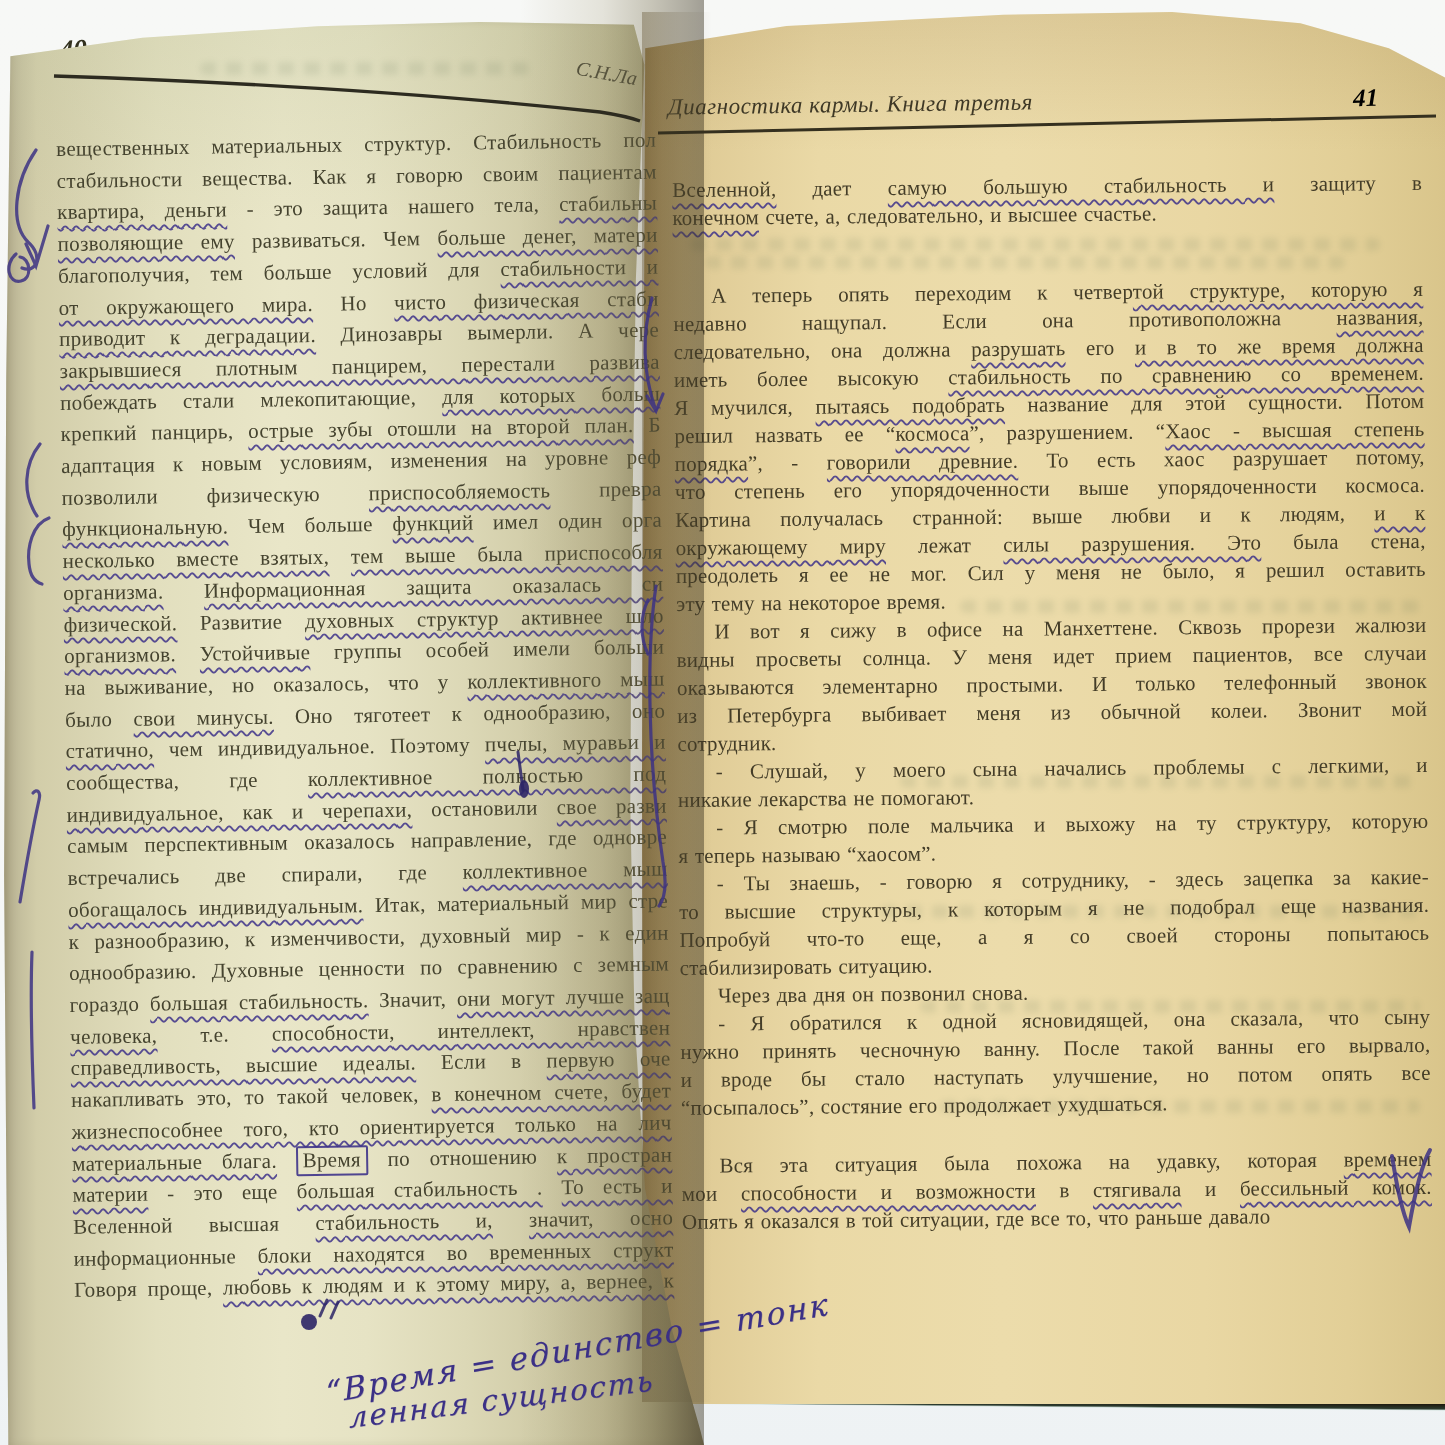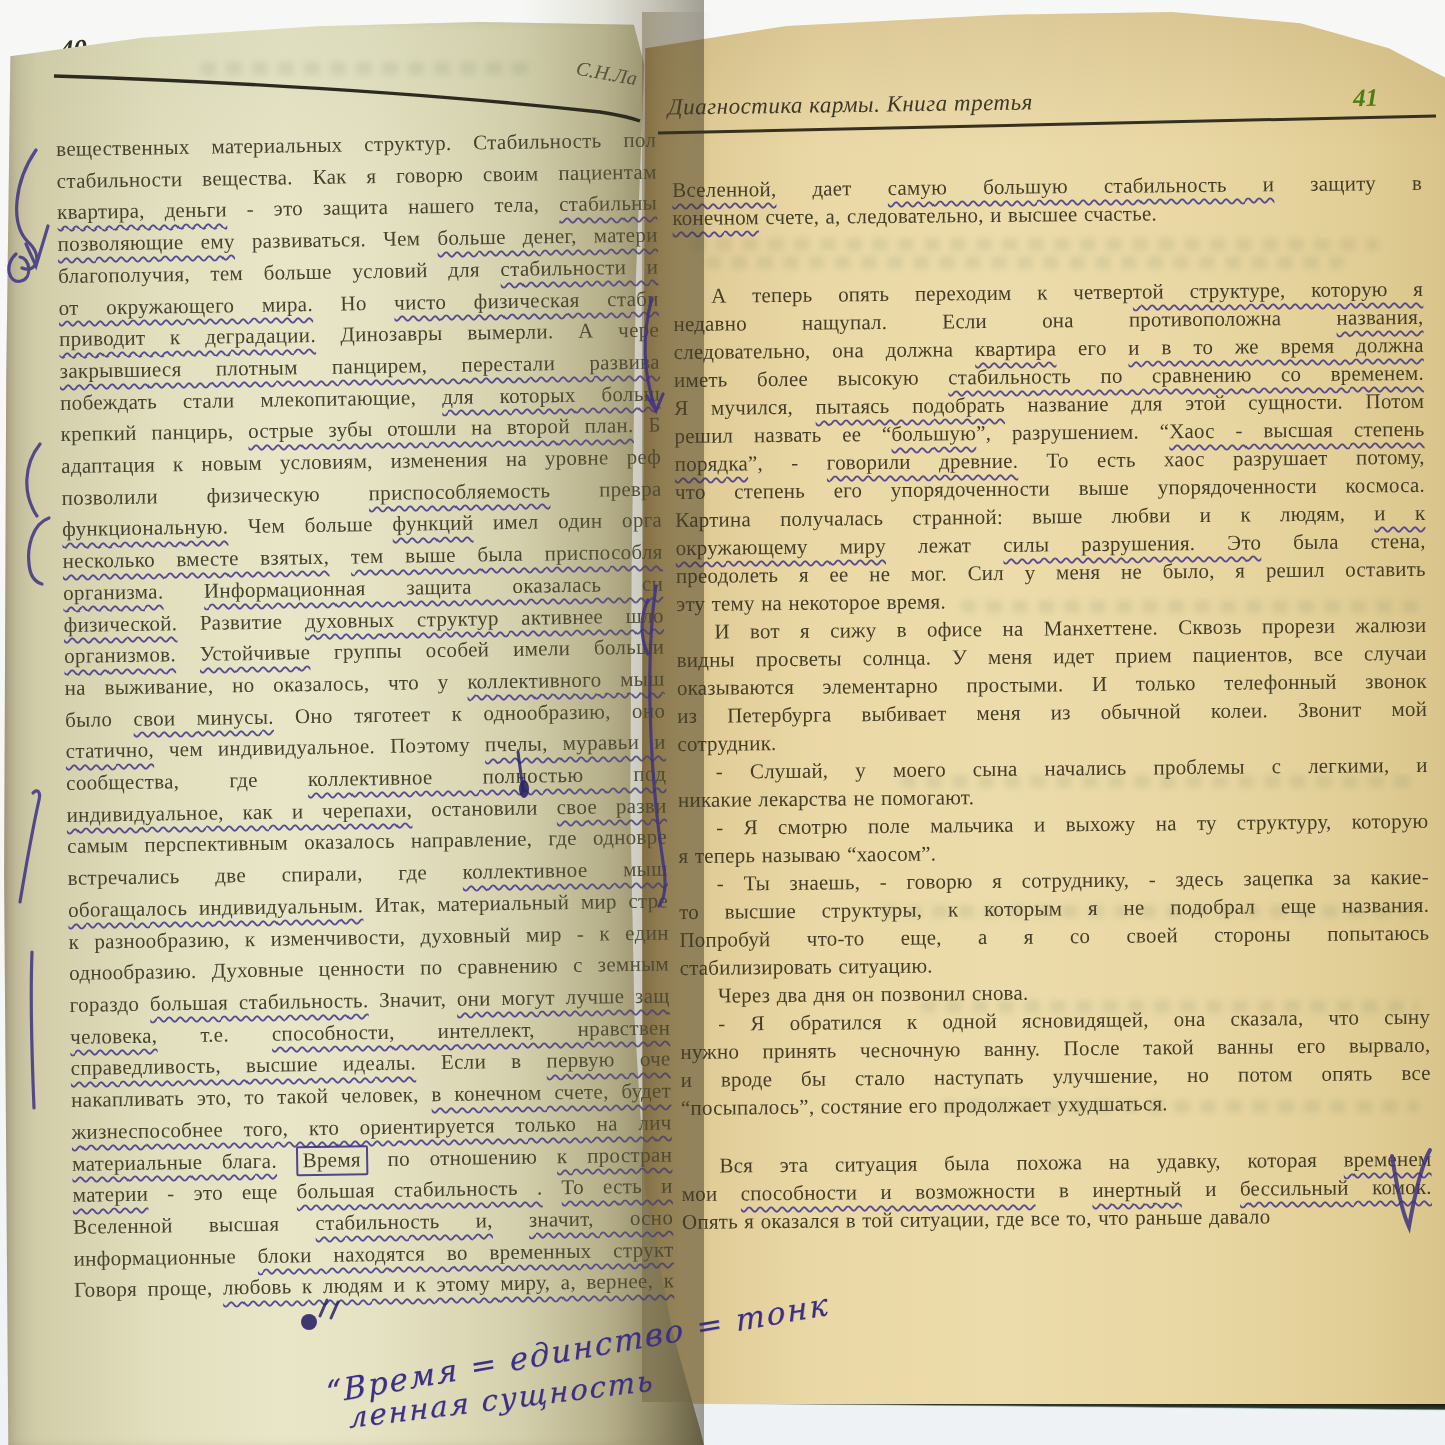--- a/index.html
+++ b/index.html
@@ -26,21 +26,21 @@
     clip-path:polygon(.4% 2.6%,18% 1%,45% .2%,66% 0%,82% .8%,93% 2.6%,100% 4.7%,100% 100%,.2% 100%,0% 55%);
   }
   #book-bottom-edge{
     position:absolute;left:646px;top:1392px;width:801px;height:15px;z-index:0;
     background:linear-gradient(180deg,#4a3d26 0%,#1c150a 55%,#2c3a2e 90%,#cfe0da 100%);
     transform:rotate(.5deg);border-radius:2px;
   }
   
   .pgnum{position:absolute;font-style:italic;font-weight:bold;color:#33311f;}
   #left-pgnum{left:60px;top:34px;font-size:27px;transform:rotate(-2deg);}
-  #right-pgnum{left:1353px;top:84px;font-size:25px;color:#4d7c0f;transform:rotate(-1deg);}
+  #right-pgnum{left:1353px;top:84px;font-size:25px;color:#000000;transform:rotate(-1deg);}
   #right-header-title{
     position:absolute;left:668px;top:92px;font-style:italic;font-size:23px;
     color:#3e3826;letter-spacing:.5px;transform:rotate(-.8deg);
   }
   #left-header-partial{
     position:absolute;left:576px;top:62px;font-style:italic;font-size:20px;
     color:#4c4a38;transform:rotate(10deg);
   }
   
   #left-text{
@@ -159,24 +159,24 @@
     <div class="line"><span class="u">материи</span><span> - это еще </span><span class="u">большая стабильность .</span><span> </span><span class="u">То есть и</span></div>
     <div class="line"><span>Вселенной высшая </span><span class="u">стабильность и,</span><span> </span><span class="u">значит, осно</span></div>
     <div class="line"><span>информационные </span><span class="u">блоки находятся во временных структ</span></div>
     <div class="line"><span>Говоря проще, </span><span class="u">любовь к людям и к этому миру, а, вернее, к</span></div>
   </div>
 <div id="right-text">
     <div class="line"><span class="u">Вселенной,</span><span> дает </span><span class="u">самую большую стабильность и</span><span> защиту в</span></div>
     <div class="line last"><span class="u">конечном</span><span> счете, а, следовательно, и высшее счастье.</span></div>
     <div class="line ind gap1"><span>А теперь опять переходим к четвер</span><span class="u">той структуре, которую я</span></div>
     <div class="line"><span>недавно нащупал. Если она противоположна </span><span class="u">названия,</span></div>
-    <div class="line"><span>следовательно, она должна </span><span class="u">квартира</span><span> его </span><span class="u">и в то же время должна</span></div>
+    <div class="line"><span>следовательно, она должна </span><span class="u">разрушать</span><span> его </span><span class="u">и в то же время должна</span></div>
     <div class="line"><span>иметь более высокую </span><span class="u">стабильность по сравнению со временем.</span></div>
     <div class="line"><span>Я мучился, </span><span class="u">пытаясь подобрать</span><span> название для этой сущности. Потом</span></div>
-    <div class="line"><span>решил назвать ее “</span><span class="u">большую</span><span>”, разрушением. “</span><span class="u">Хаос - высшая степень</span></div>
+    <div class="line"><span>решил назвать ее “</span><span class="u">космоса</span><span>”, разрушением. “</span><span class="u">Хаос - высшая степень</span></div>
     <div class="line"><span class="u">порядка</span><span>”, - </span><span class="u">говорили древние.</span><span> То есть хаос разрушает потому,</span></div>
     <div class="line"><span>что степень его упорядоченности выше упорядоченности космоса.</span></div>
     <div class="line"><span>Картина получалась странной: выше любви и к людям, </span><span class="u">и к</span></div>
     <div class="line"><span class="u">окружающему миру</span><span> лежат </span><span class="u">силы разрушения. Это</span><span> была стена,</span></div>
     <div class="line"><span>преодолеть я ее не мог. Сил у меня не было, я решил оставить</span></div>
     <div class="line last"><span>эту тему на некоторое время.</span></div>
     <div class="line ind"><span>И вот я сижу в офисе на Манхеттене. Сквозь прорези жалюзи</span></div>
     <div class="line"><span>видны просветы солнца. У меня идет прием пациентов, все случаи</span></div>
     <div class="line"><span>оказываются элементарно простыми. И только телефонный звонок</span></div>
     <div class="line"><span>из Петербурга выбивает меня из обычной колеи. Звонит мой</span></div>
@@ -188,21 +188,21 @@
     <div class="line ind"><span>- Ты знаешь, - говорю я сотруднику, - здесь зацепка за какие-</span></div>
     <div class="line"><span>то высшие структуры, к которым я не подобрал еще названия.</span></div>
     <div class="line"><span>Попробуй что-то еще, а я со своей стороны попытаюсь</span></div>
     <div class="line last"><span>стабилизировать ситуацию.</span></div>
     <div class="line last ind"><span>Через два дня он позвонил снова.</span></div>
     <div class="line ind"><span>- Я обратился к одной ясновидящей, она сказала, что сыну</span></div>
     <div class="line"><span>нужно принять чесночную ванну. После такой ванны его вырвало,</span></div>
     <div class="line"><span>и вроде бы стало наступать улучшение, но потом опять все</span></div>
     <div class="line last"><span>“посыпалось”, состяние его продолжает ухудшаться.</span></div>
     <div class="line ind gap2"><span>Вся эта ситуация была похожа на удавку, которая </span><span class="u">временем</span></div>
-    <div class="line"><span>мои </span><span class="u">способности и возможности</span><span> в </span><span class="u">инертный</span><span> и </span><span class="u">бессильный комок.</span></div>
+    <div class="line"><span>мои </span><span class="u">способности и возможности</span><span> в </span><span class="u">стягивала</span><span> и </span><span class="u">бессильный комок.</span></div>
     <div class="line last"><span>Опять я оказался в той ситуации, где все то, что раньше давало</span></div>
   </div>
 
 <div id="hw-line1" class="handwriting">“Время = единство = тонк</div>
 <div id="hw-line2" class="handwriting">ленная сущность</div>
 
 <svg id="pen-overlay" width="1445" height="1445" viewBox="0 0 1445 1445">
 
   <path d="M54,76 Q360,86 600,112 Q626,116 640,121" stroke="#2d2b20" stroke-width="3.4" fill="none"></path>
   <path d="M658,133 L1436,116" stroke="#35301f" stroke-width="3" fill="none"></path>

